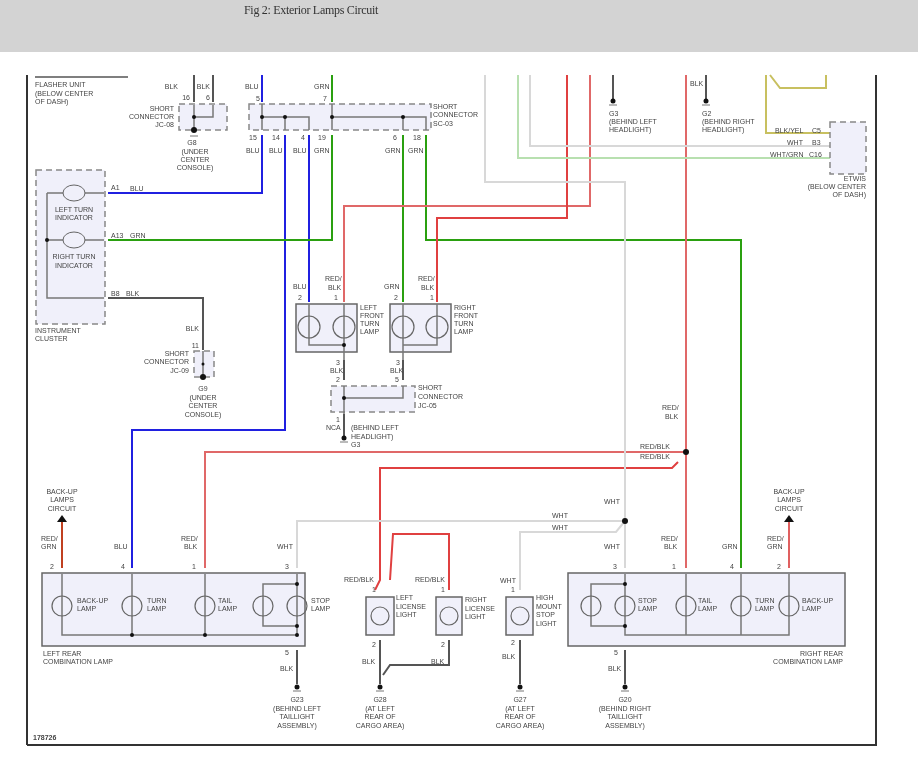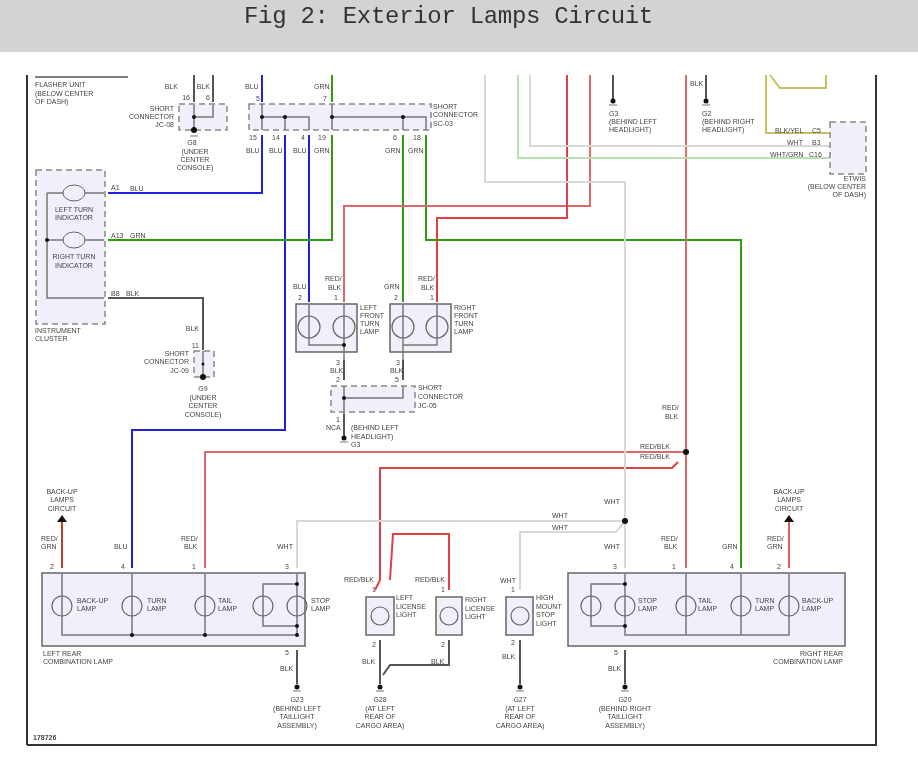--- a/index.html
+++ b/index.html
@@ -1,18 +1,18 @@
 <!DOCTYPE html>
 <html><head>
 <meta charset="utf-8">
 <style>
   html,body{margin:0;padding:0;background:#fff;}
   body{width:918px;height:761px;position:relative;overflow:hidden;font-family:"Liberation Sans",sans-serif;}
   #header{position:absolute;left:0;top:0;width:918px;height:52px;background:#d3d3d3;}
-  #title{position:absolute;left:244px;top:3px;font-size:24px;color:#333;font-family:Liberation Mono, monospace;letter-spacing:-0.3px;}
+  #title{position:absolute;left:244px;top:3px;font-size:12px;color:#333;font-family:Liberation Serif, serif;letter-spacing:-0.3px;}
   #diagram{position:absolute;left:0;top:0;}
   svg text{font-family:"Liberation Sans",sans-serif;font-size:7px;fill:#444;}
   .box{fill:#f0f0fa;stroke:#888;stroke-width:1.5;stroke-dasharray:6,4;}
   .sbox{fill:#f0f0fa;stroke:#666;stroke-width:1.5;}
   .int{fill:none;stroke:#777;stroke-width:1.5;}
   .blk{stroke:#555;stroke-width:2;fill:none;}
   .blu{stroke:#2020e0;stroke-width:2;fill:none;}
   .grn{stroke:#2aa010;stroke-width:2;fill:none;}
   .red{stroke:#e04040;stroke-width:2;fill:none;}
   .red2{stroke:#e06868;stroke-width:2;fill:none;}

